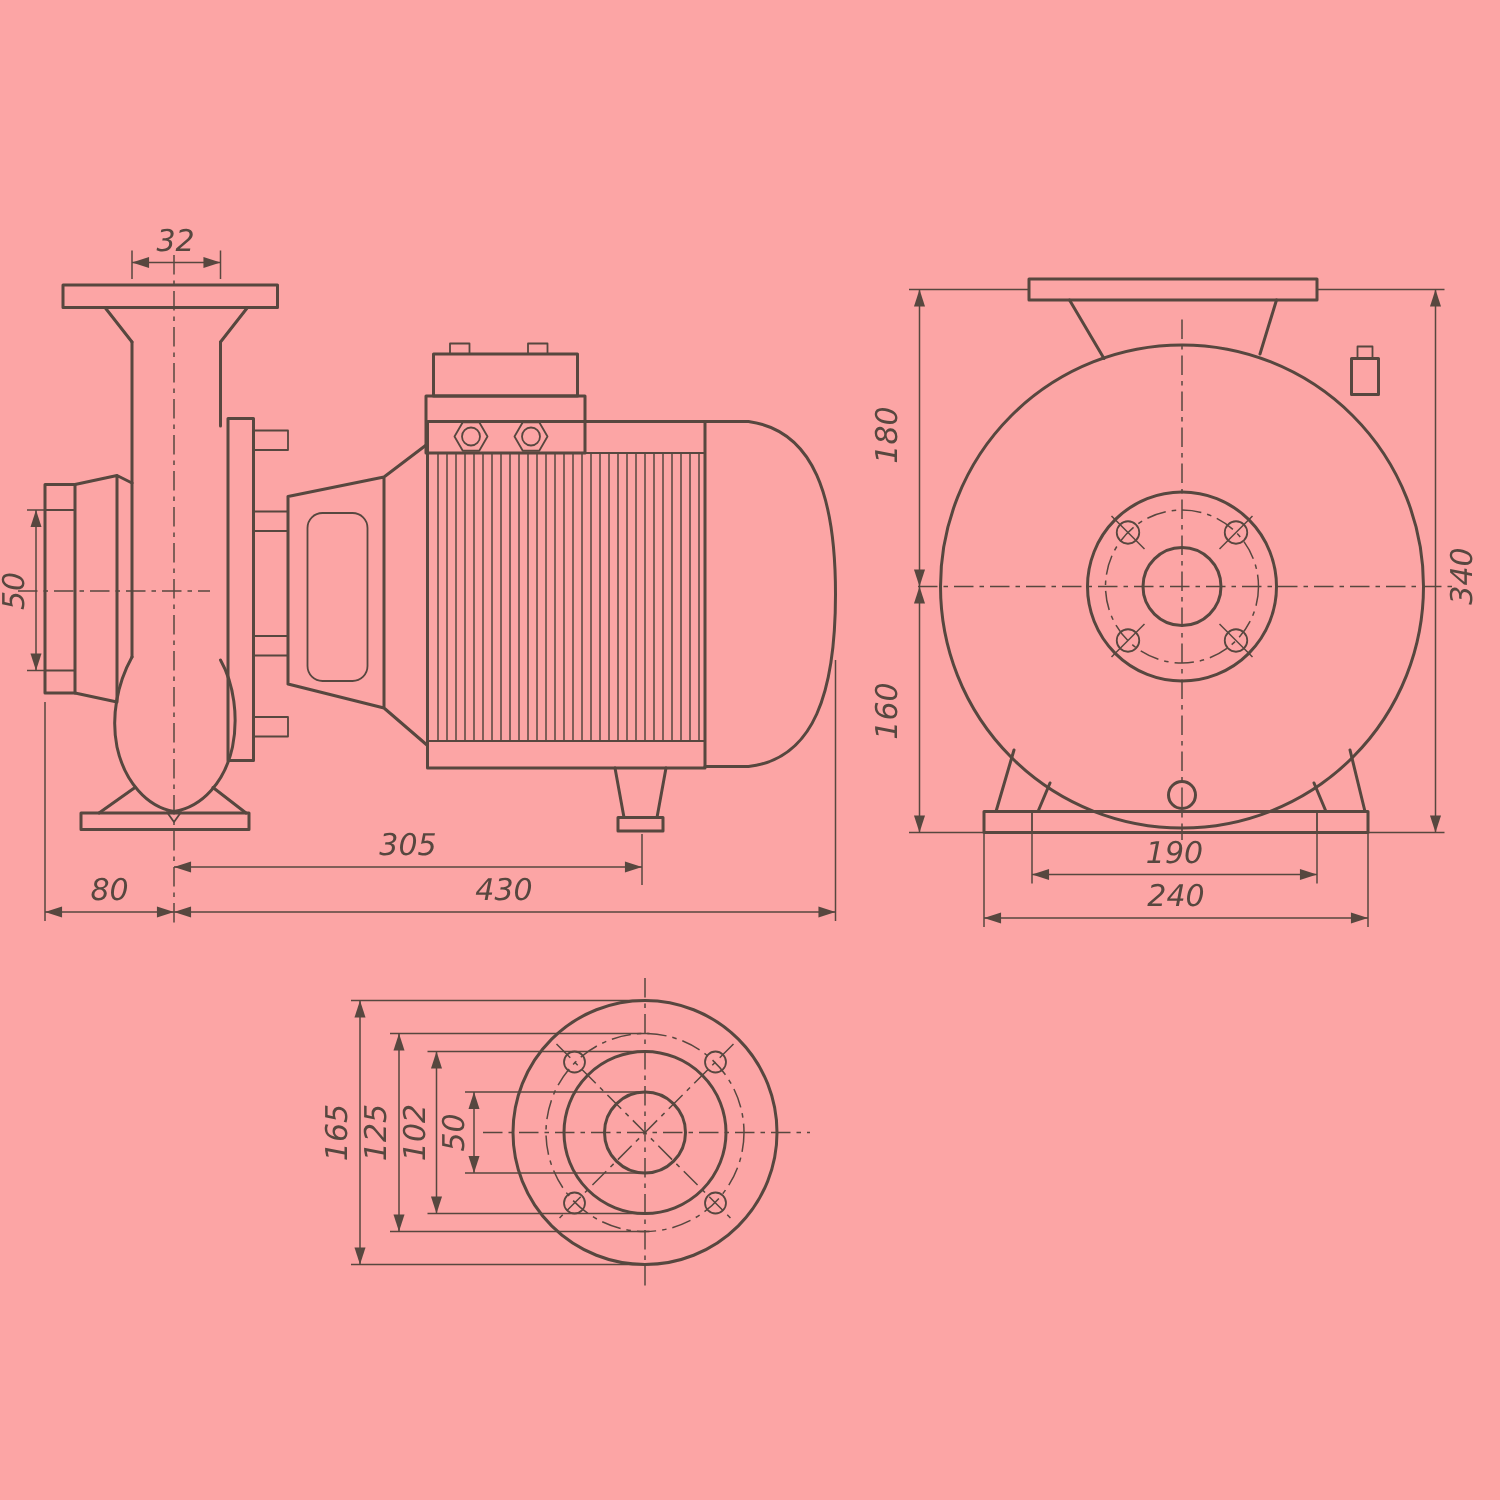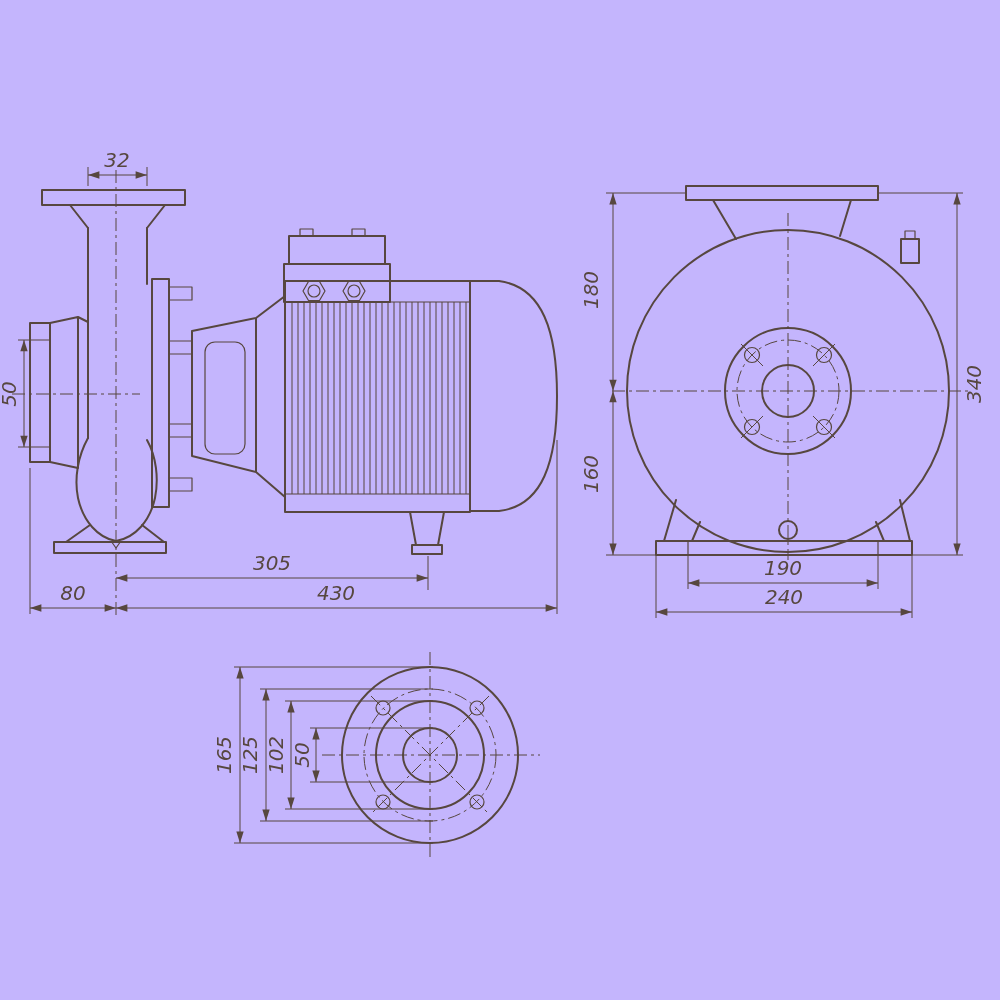--- a/index.html
+++ b/index.html
@@ -1,17 +1,17 @@
 <!DOCTYPE html>
 <html style="--line-color: #57473f;"><head>
 <meta charset="utf-8">
 <style>
   :root { --line-color: #57473f; }
   html, body { margin: 0; padding: 0; background: #ffffff; }
-  .stage { width: 1000px; height: 1000px; background: #c4b5fd; position: relative; }
+  .stage { width: 1000px; height: 1000px; background: #fca5a5; position: relative; }
   svg { display: block; color: var(--line-color); }
   .o  { fill: none; stroke: currentColor; stroke-width: 2;   stroke-linejoin: round; stroke-linecap: round; }
   .t  { fill: none; stroke: currentColor; stroke-width: 1.2; stroke-linejoin: round; }
   .x  { fill: none; stroke: currentColor; stroke-width: 1; }
   .cl { fill: none; stroke: currentColor; stroke-width: 1; stroke-dasharray: 13 4 3 4; }
   .dl { fill: none; stroke: currentColor; stroke-width: 1; }
   #arr path { fill: var(--line-color); stroke: none; }
   text.dim { font-family: "DejaVu Sans", sans-serif; font-style: italic; font-size: 20px;
              fill: currentColor; text-anchor: middle; }
 </style>

